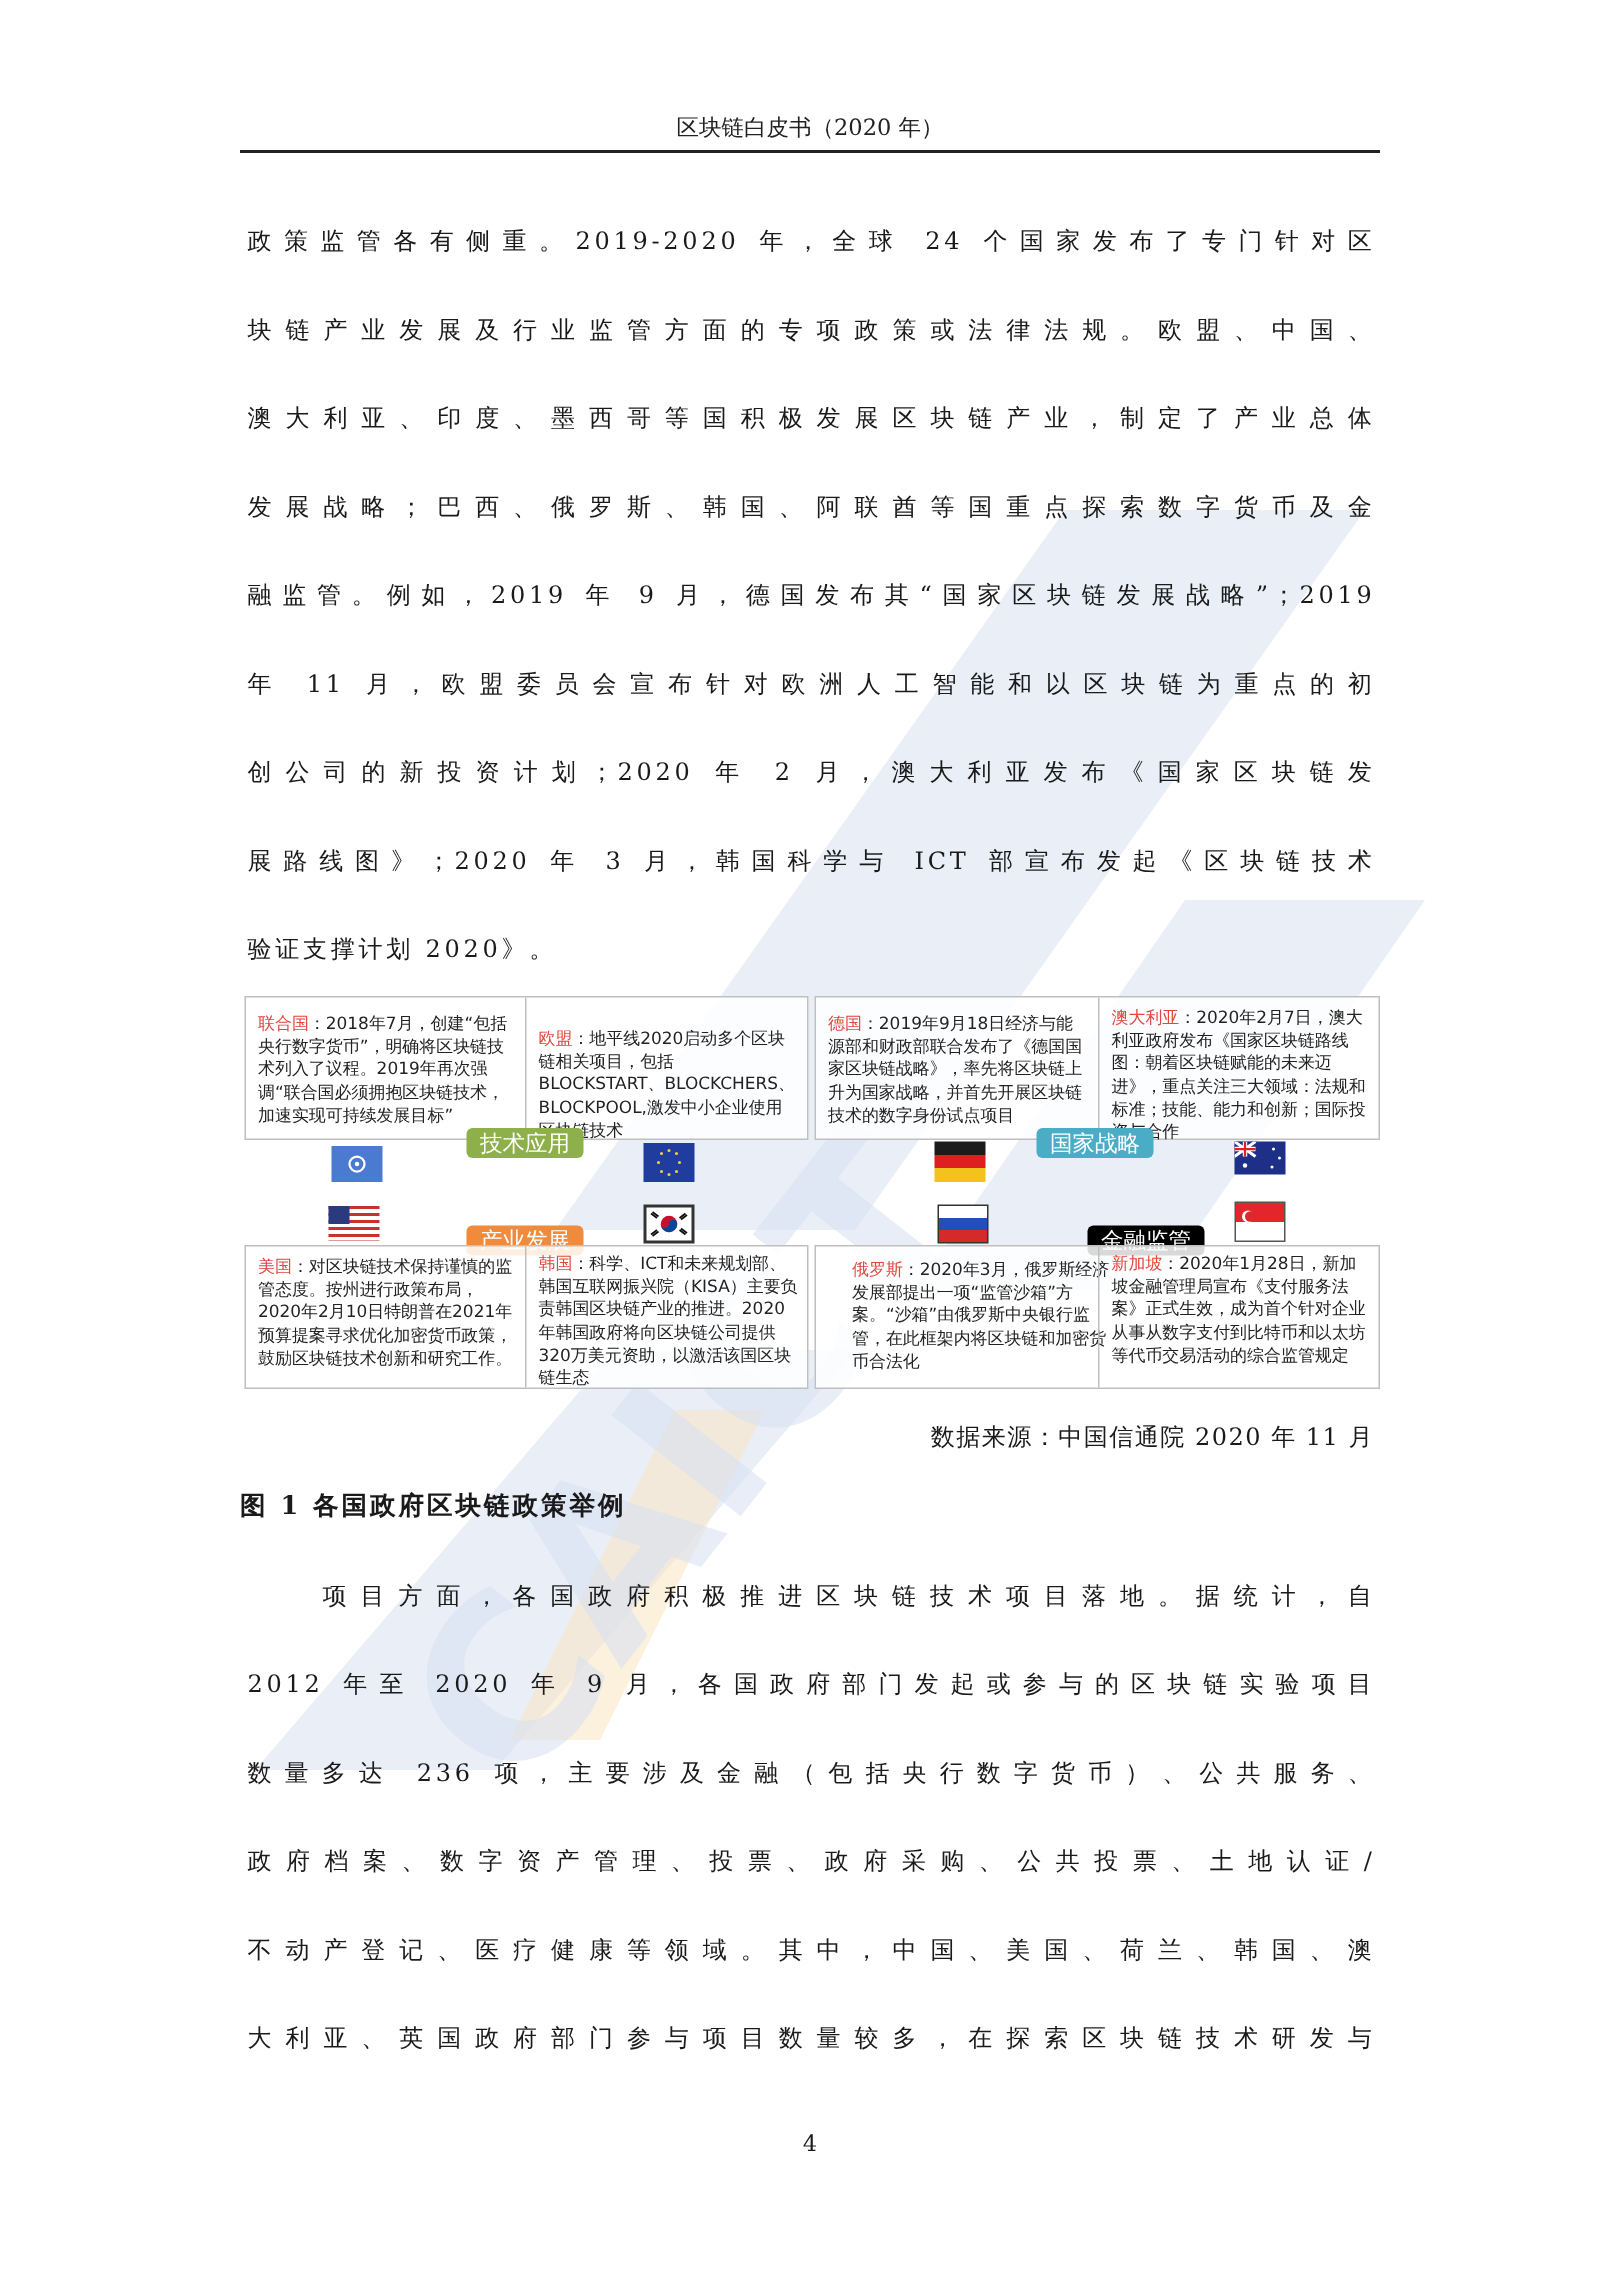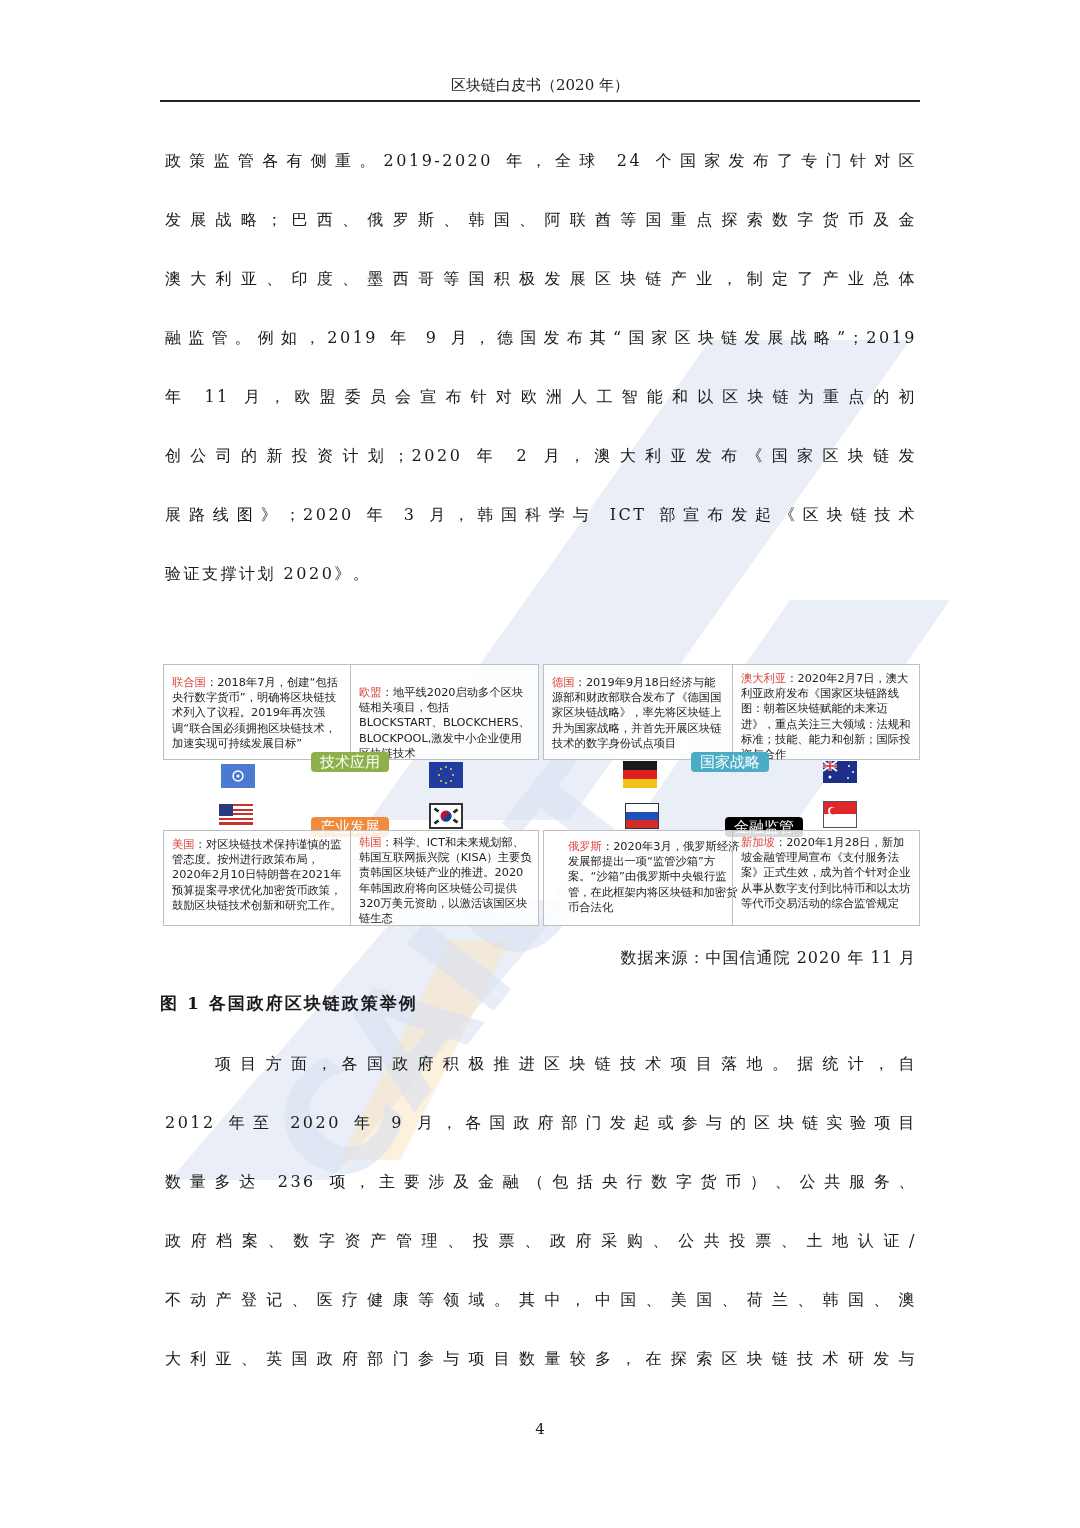--- a/index.html
+++ b/index.html
@@ -37,22 +37,23 @@
     <polygon points="300,640 360,640 250,860 190,860"></polygon>
   </g>
   <text x="40" y="820" font-family="DejaVu Sans, sans-serif" font-size="150" font-weight="bold" fill="#b9c9e6" opacity="0.6" transform="rotate(-52 200 700)">CAICT</text>
 </svg>
 
 <div class="header">区块链白皮书（2020 年）</div>
 <div class="header-rule"></div>
 
 <div class="para p1">
   <span class="line">政策监管各有侧重。2019-2020 年，全球 24 个国家发布了专门针对区</span>
+  <span class="line">块链产业发展及行业监管方面的专项政策或法律法规。欧盟、中国、</span>
+  <span class="line">澳大利亚、印度、墨西哥等国积极发展区块链产业，制定了产业总体</span>
   <span class="line">发展战略；巴西、俄罗斯、韩国、阿联酋等国重点探索数字货币及金</span>
-  <span class="line">澳大利亚、印度、墨西哥等国积极发展区块链产业，制定了产业总体</span>
   <span class="line">融监管。例如，2019 年 9 月，德国发布其“国家区块链发展战略”；2019</span>
   <span class="line">年 11 月，欧盟委员会宣布针对欧洲人工智能和以区块链为重点的初</span>
   <span class="line">创公司的新投资计划；2020 年 2 月，澳大利亚发布《国家区块链发</span>
   <span class="line">展路线图》；2020 年 3 月，韩国科学与 ICT 部宣布发起《区块链技术</span>
   <span class="line" style="text-align-last:left">验证支撑计划 2020》。</span>
 </div>
 
 <div class="figure">
 
   <div class="box" style="left:0;top:0;width:374px;height:94px;">

